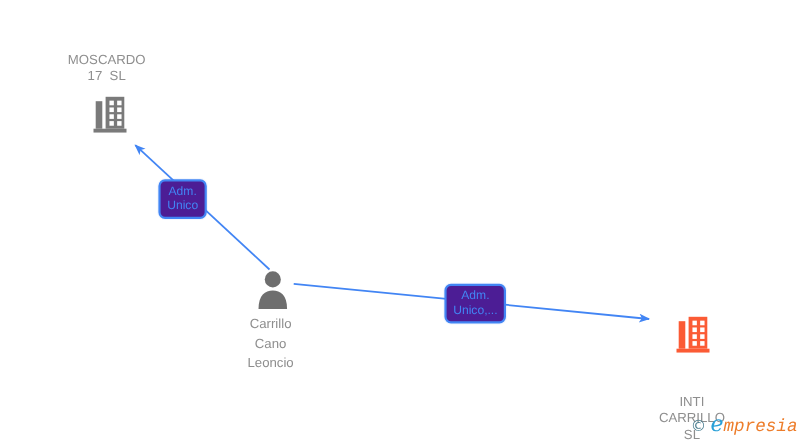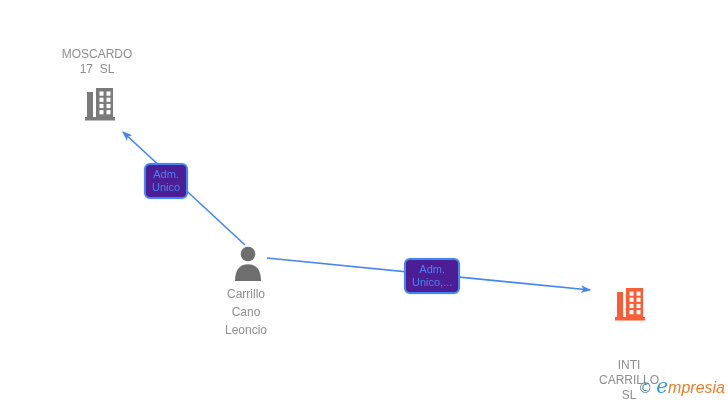--- a/index.html
+++ b/index.html
@@ -71,21 +71,21 @@
     color: #29a0d8;
     font-size: 20px;
     font-style: italic;
     font-family: "DejaVu Serif", serif;
     line-height: 1;
   }
   .wm-rest {
     color: #ed7d2b;
     font-size: 16px;
     font-style: italic;
-    font-family: Liberation Sans, sans-serif;
+    font-family: Liberation Mono, monospace;
     line-height: 1;
   }
 </style>
 </head>
 <body>
 
 <div class="canvas">
 
   <svg class="edges-svg">
     <defs>

